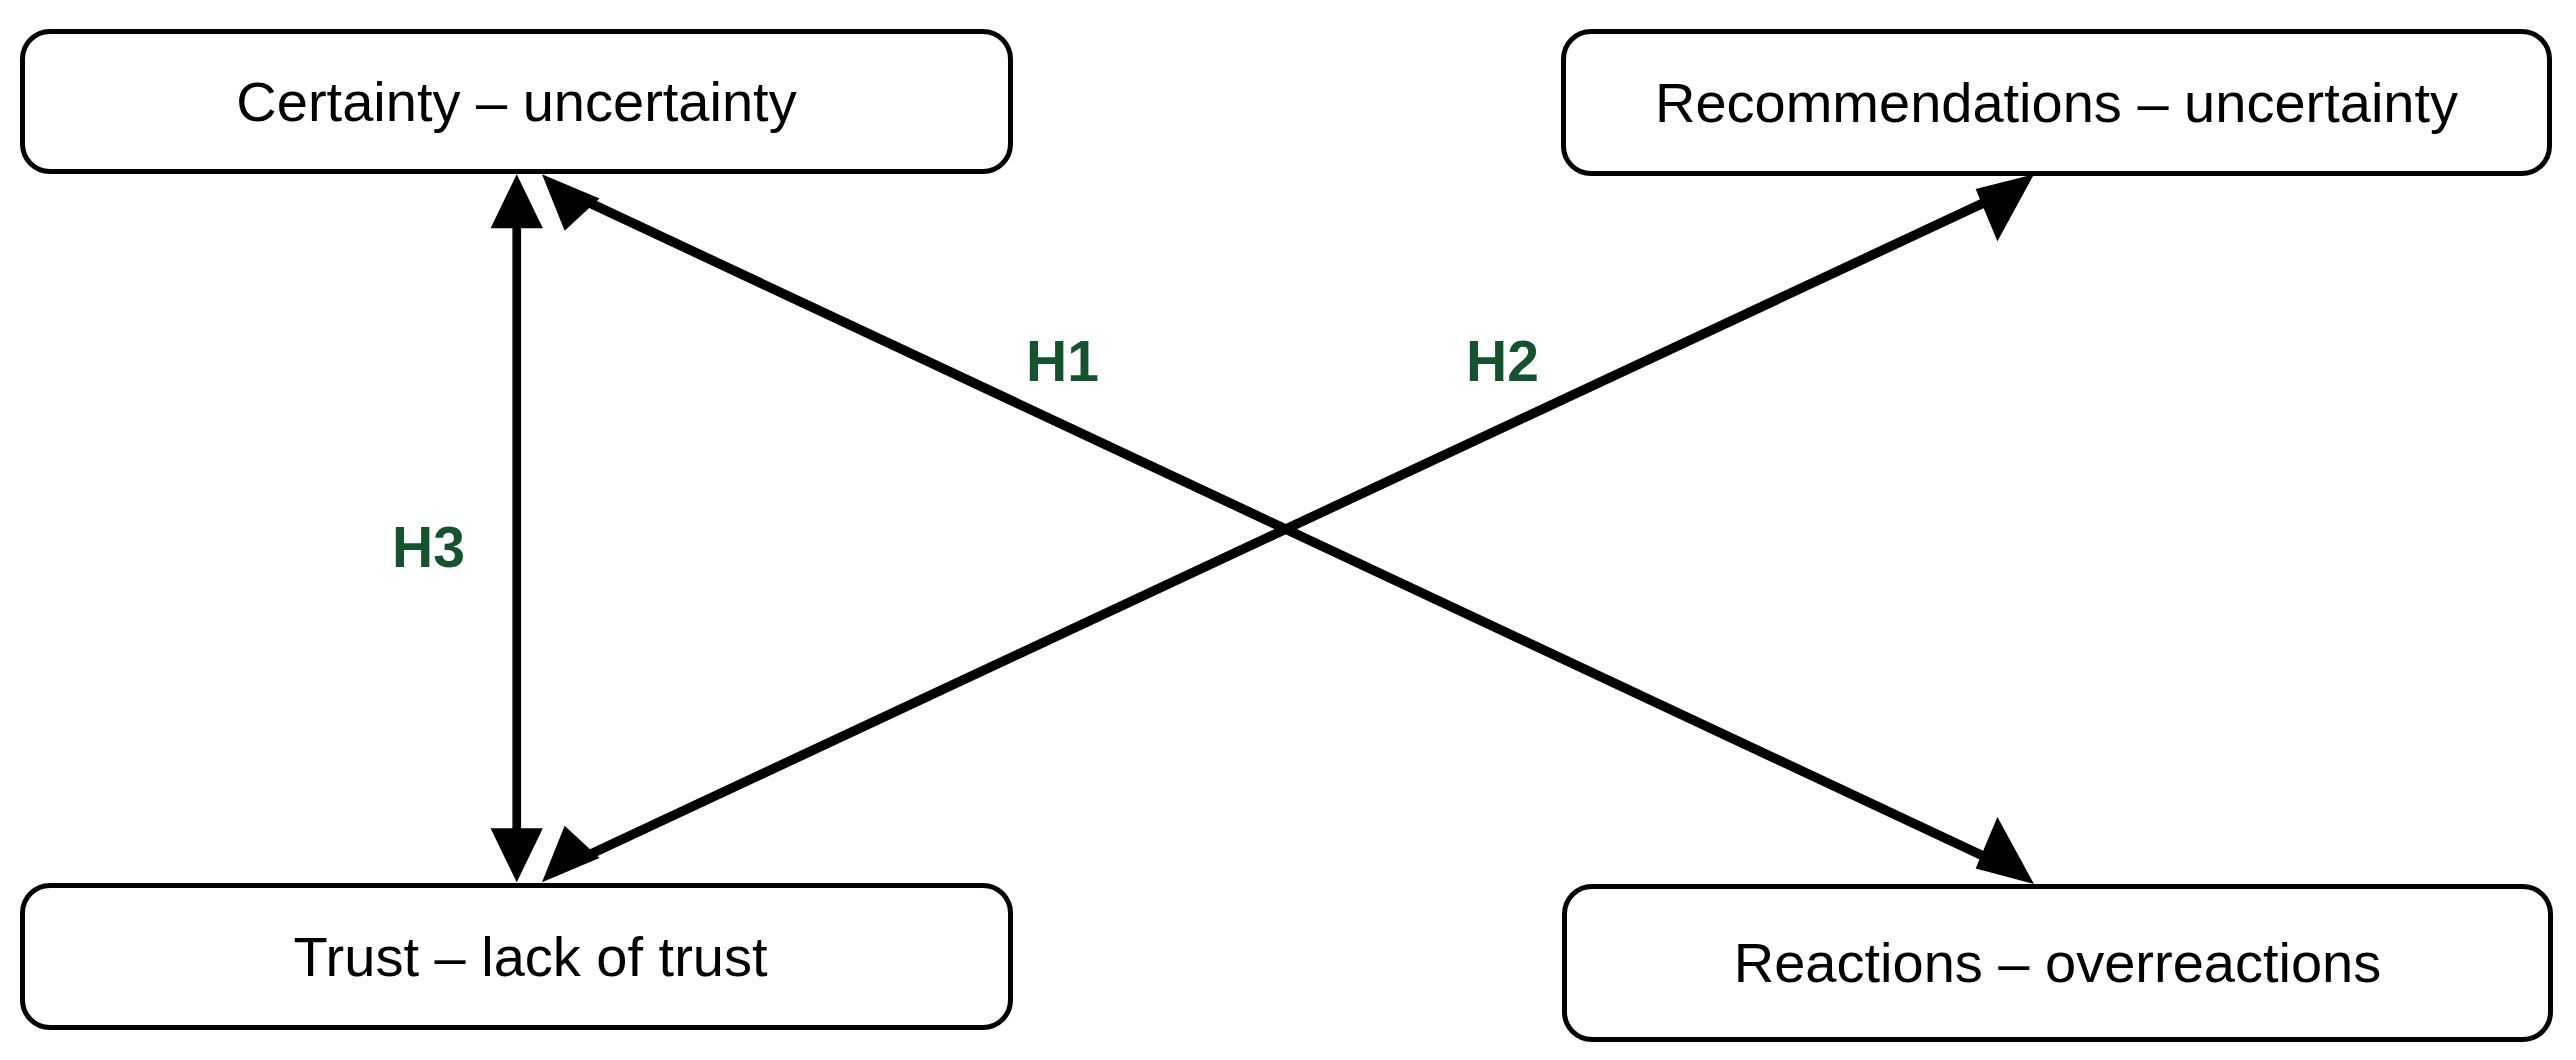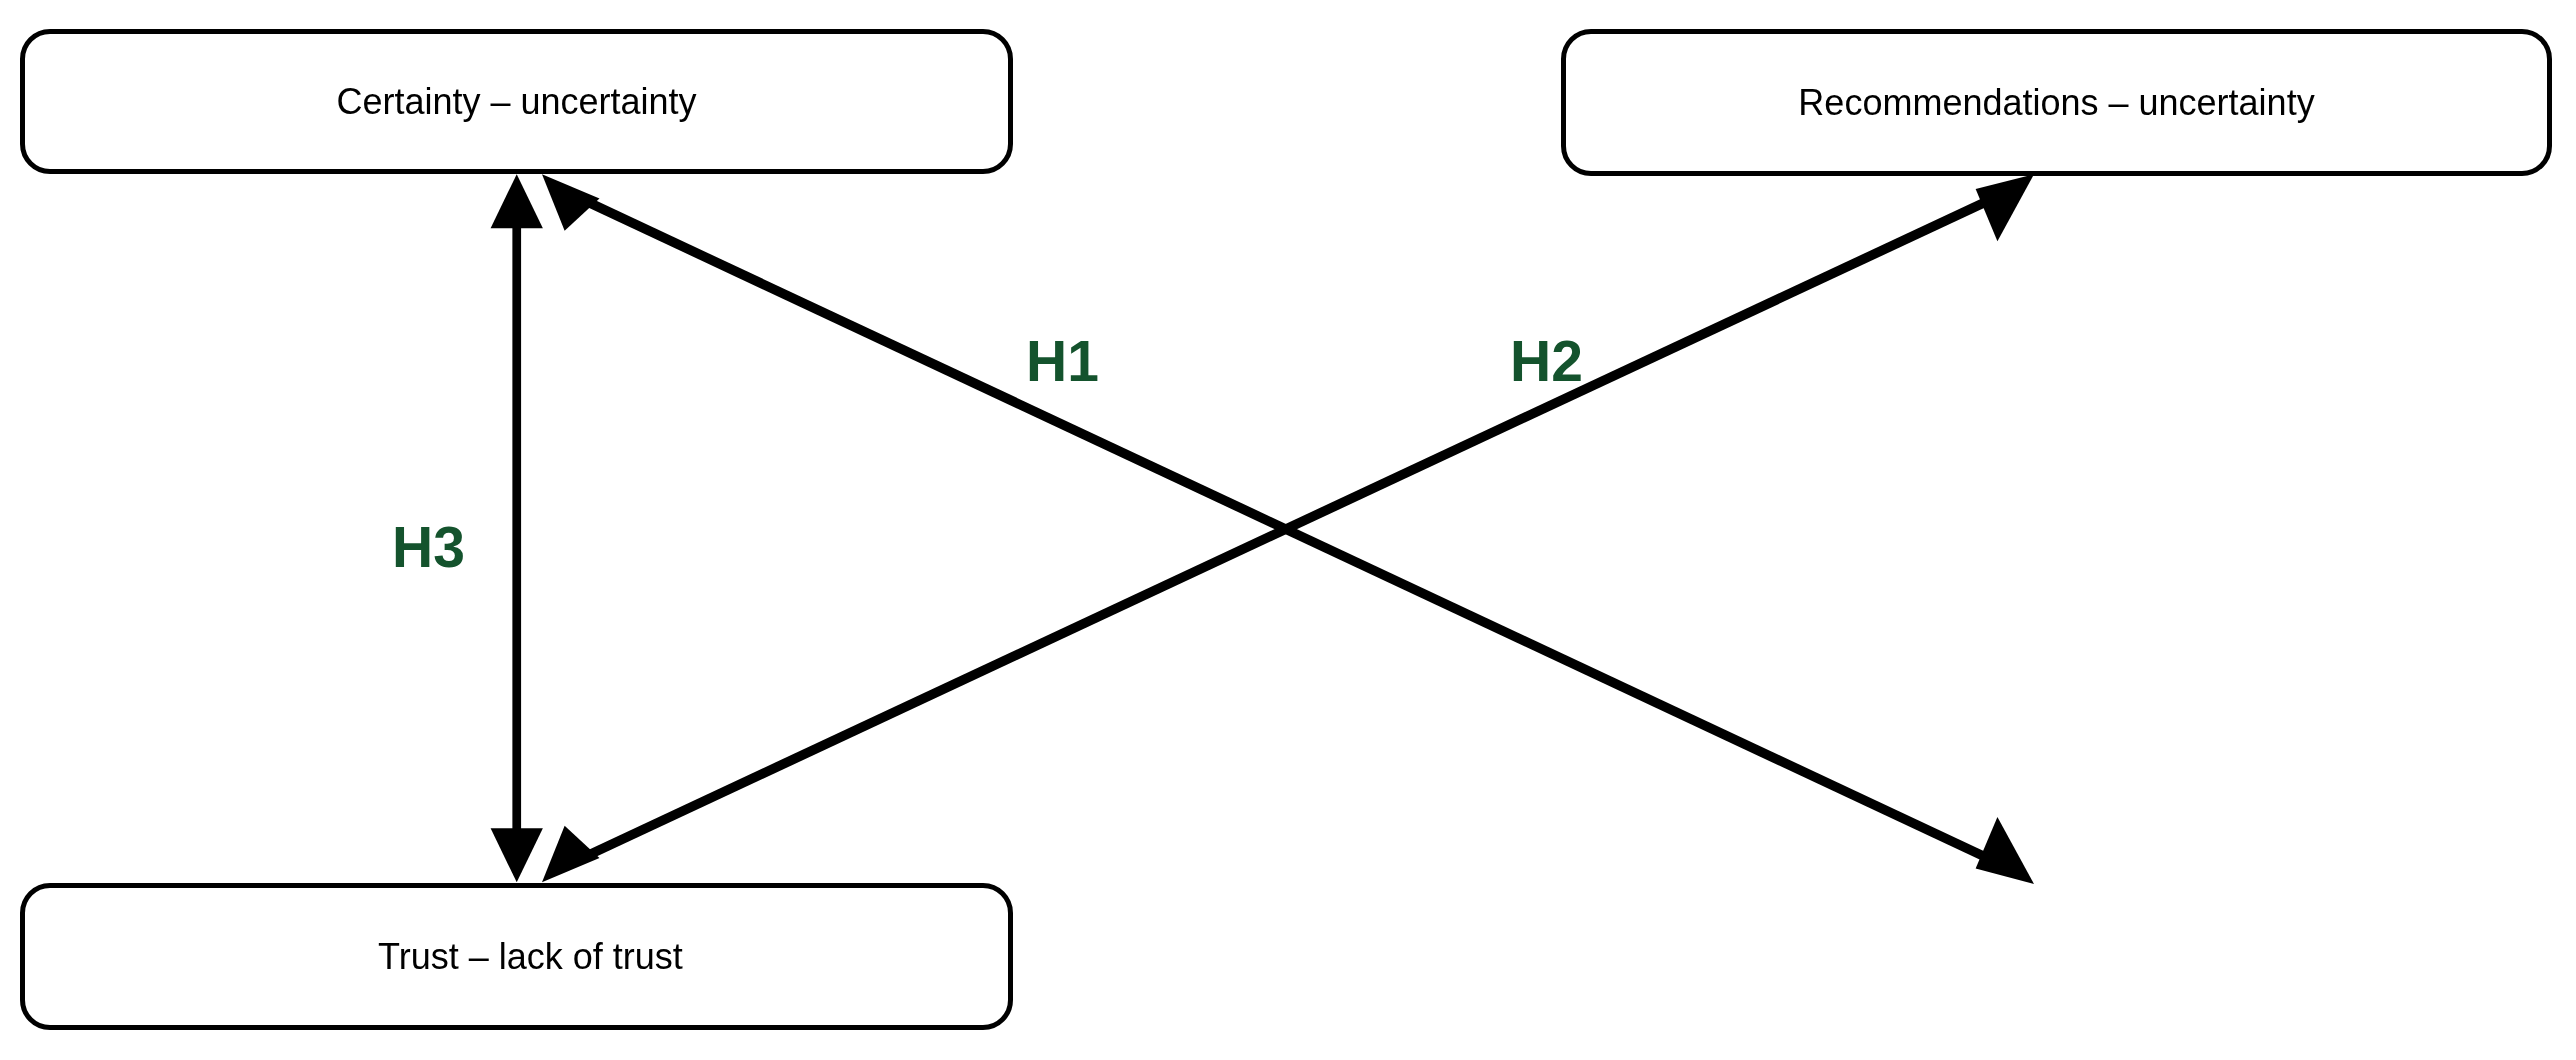--- a/index.html
+++ b/index.html
@@ -32,21 +32,21 @@
     border: 5.2px solid #000000;
     border-radius: 30px;
     background: #ffffff;
     display: flex;
     align-items: center;
     justify-content: center;
     text-align: center;
   }
   .node-label {
     font-family: "Liberation Sans", sans-serif;
-    font-size: 36px;
+    font-size: 56px;
     font-weight: 400;
     color: #000000;
     line-height: 1.1;
     letter-spacing: 0px;
     white-space: nowrap;
   }
   #node-tl { left: 20px;   top: 29px;   width: 993px; height: 145px; }
   #node-tr { left: 1561px; top: 29px;   width: 991px; height: 147px; }
   #node-bl { left: 20px;   top: 883px; width: 993px; height: 147px; padding-left: 28px; }
   #node-br { left: 1562px; top: 884px; width: 991px; height: 158px; }
@@ -55,21 +55,21 @@
     position: absolute;
     z-index: 3;
     font-family: "Liberation Sans", sans-serif;
     font-size: 57px;
     font-weight: 700;
     color: #14532d;
     line-height: 1;
     white-space: nowrap;
   }
   #hyp-h1 { left: 1026px; top: 333px; }
-  #hyp-h2 { left: 1510px; top: 333px; }
+  #hyp-h2 { left: 1466px; top: 333px; }
   #hyp-h3 { left: 392px;  top: 519px; }
 </style>
 </head>
 <body>
 
 <div id="stage">
 
   <svg id="wires" viewBox="0 0 2957 1217" width="2576" height="1060" xmlns="http://www.w3.org/2000/svg">
 
     <g>
@@ -96,20 +96,23 @@
   </div>
 
   <div class="node" id="node-tr">
     <span class="node-label">Recommendations – uncertainty</span>
   </div>
 
   <div class="node" id="node-bl">
     <span class="node-label">Trust – lack of trust</span>
   </div>
 
+  <div class="node" id="node-br">
+    <span class="node-label">Reactions – overreactions</span>
+  </div>
 
   <div class="hyp-label" id="hyp-h1">H1</div>
 
   <div class="hyp-label" id="hyp-h2">H2</div>
 
   <div class="hyp-label" id="hyp-h3">H3</div>
 
 </div>
 
 

